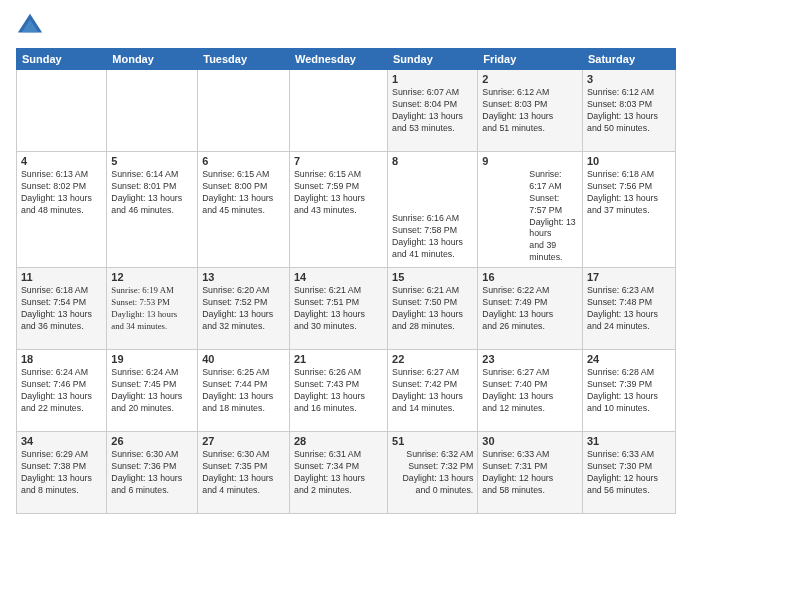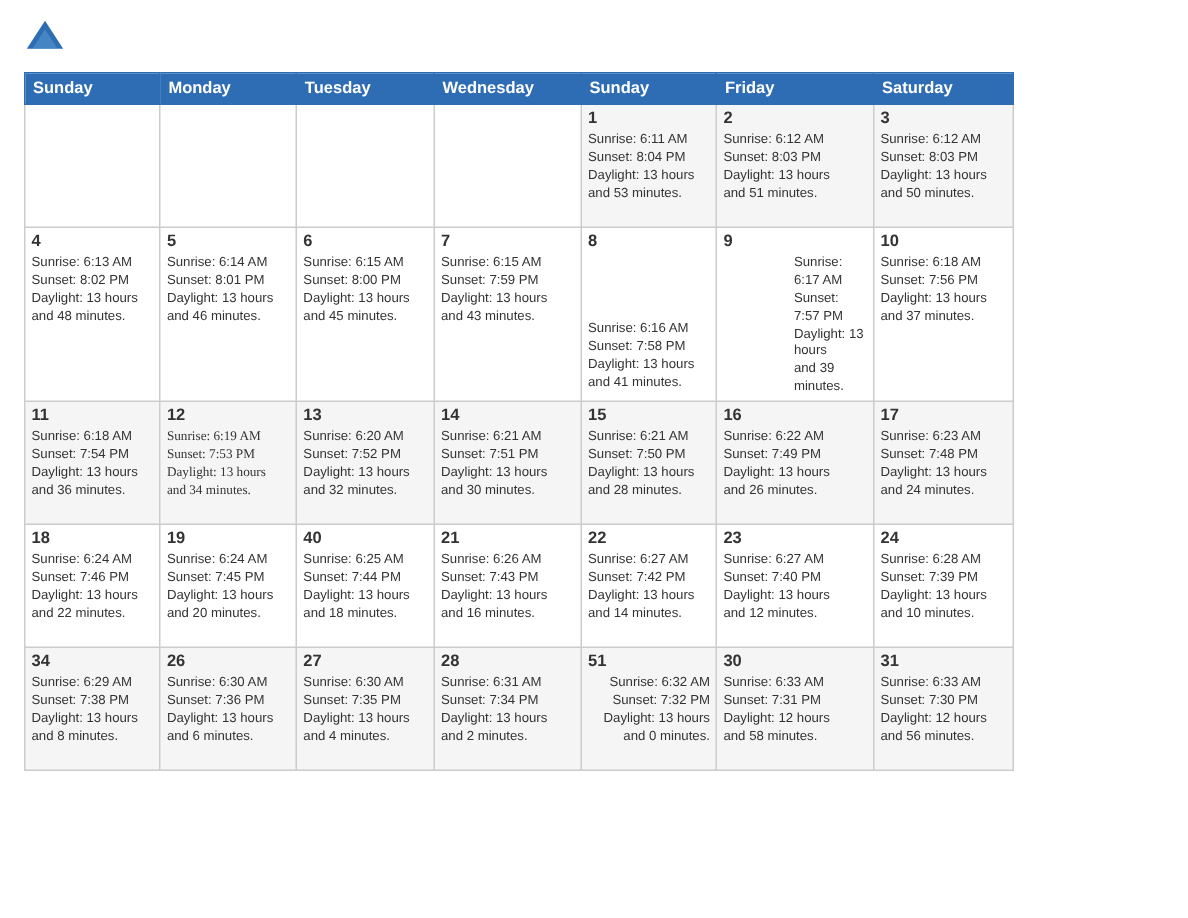--- a/index.html
+++ b/index.html
@@ -134,21 +134,21 @@
         </tr>
     </thead>
     <tbody id="calendar-body">
     <tr>
           <td class="empty-cell"></td>
           <td class="empty-cell"></td>
           <td class="empty-cell"></td>
           <td class="empty-cell"></td>
           <td>
             <span class="day-number">1</span>
-            <div class="day-info" style="white-space: pre-line;">Sunrise: 6:11 AM
+            <div class="day-info" style="white-space: pre-line;">Sunrise: 6:07 AM
 Sunset: 8:04 PM
 Daylight: 13 hours
 and 53 minutes.</div>
           </td>
           <td>
             <span class="day-number">2</span>
             <div class="day-info" style="white-space: pre-line;">Sunrise: 6:12 AM
 Sunset: 8:03 PM
 Daylight: 13 hours
 and 51 minutes.</div>

